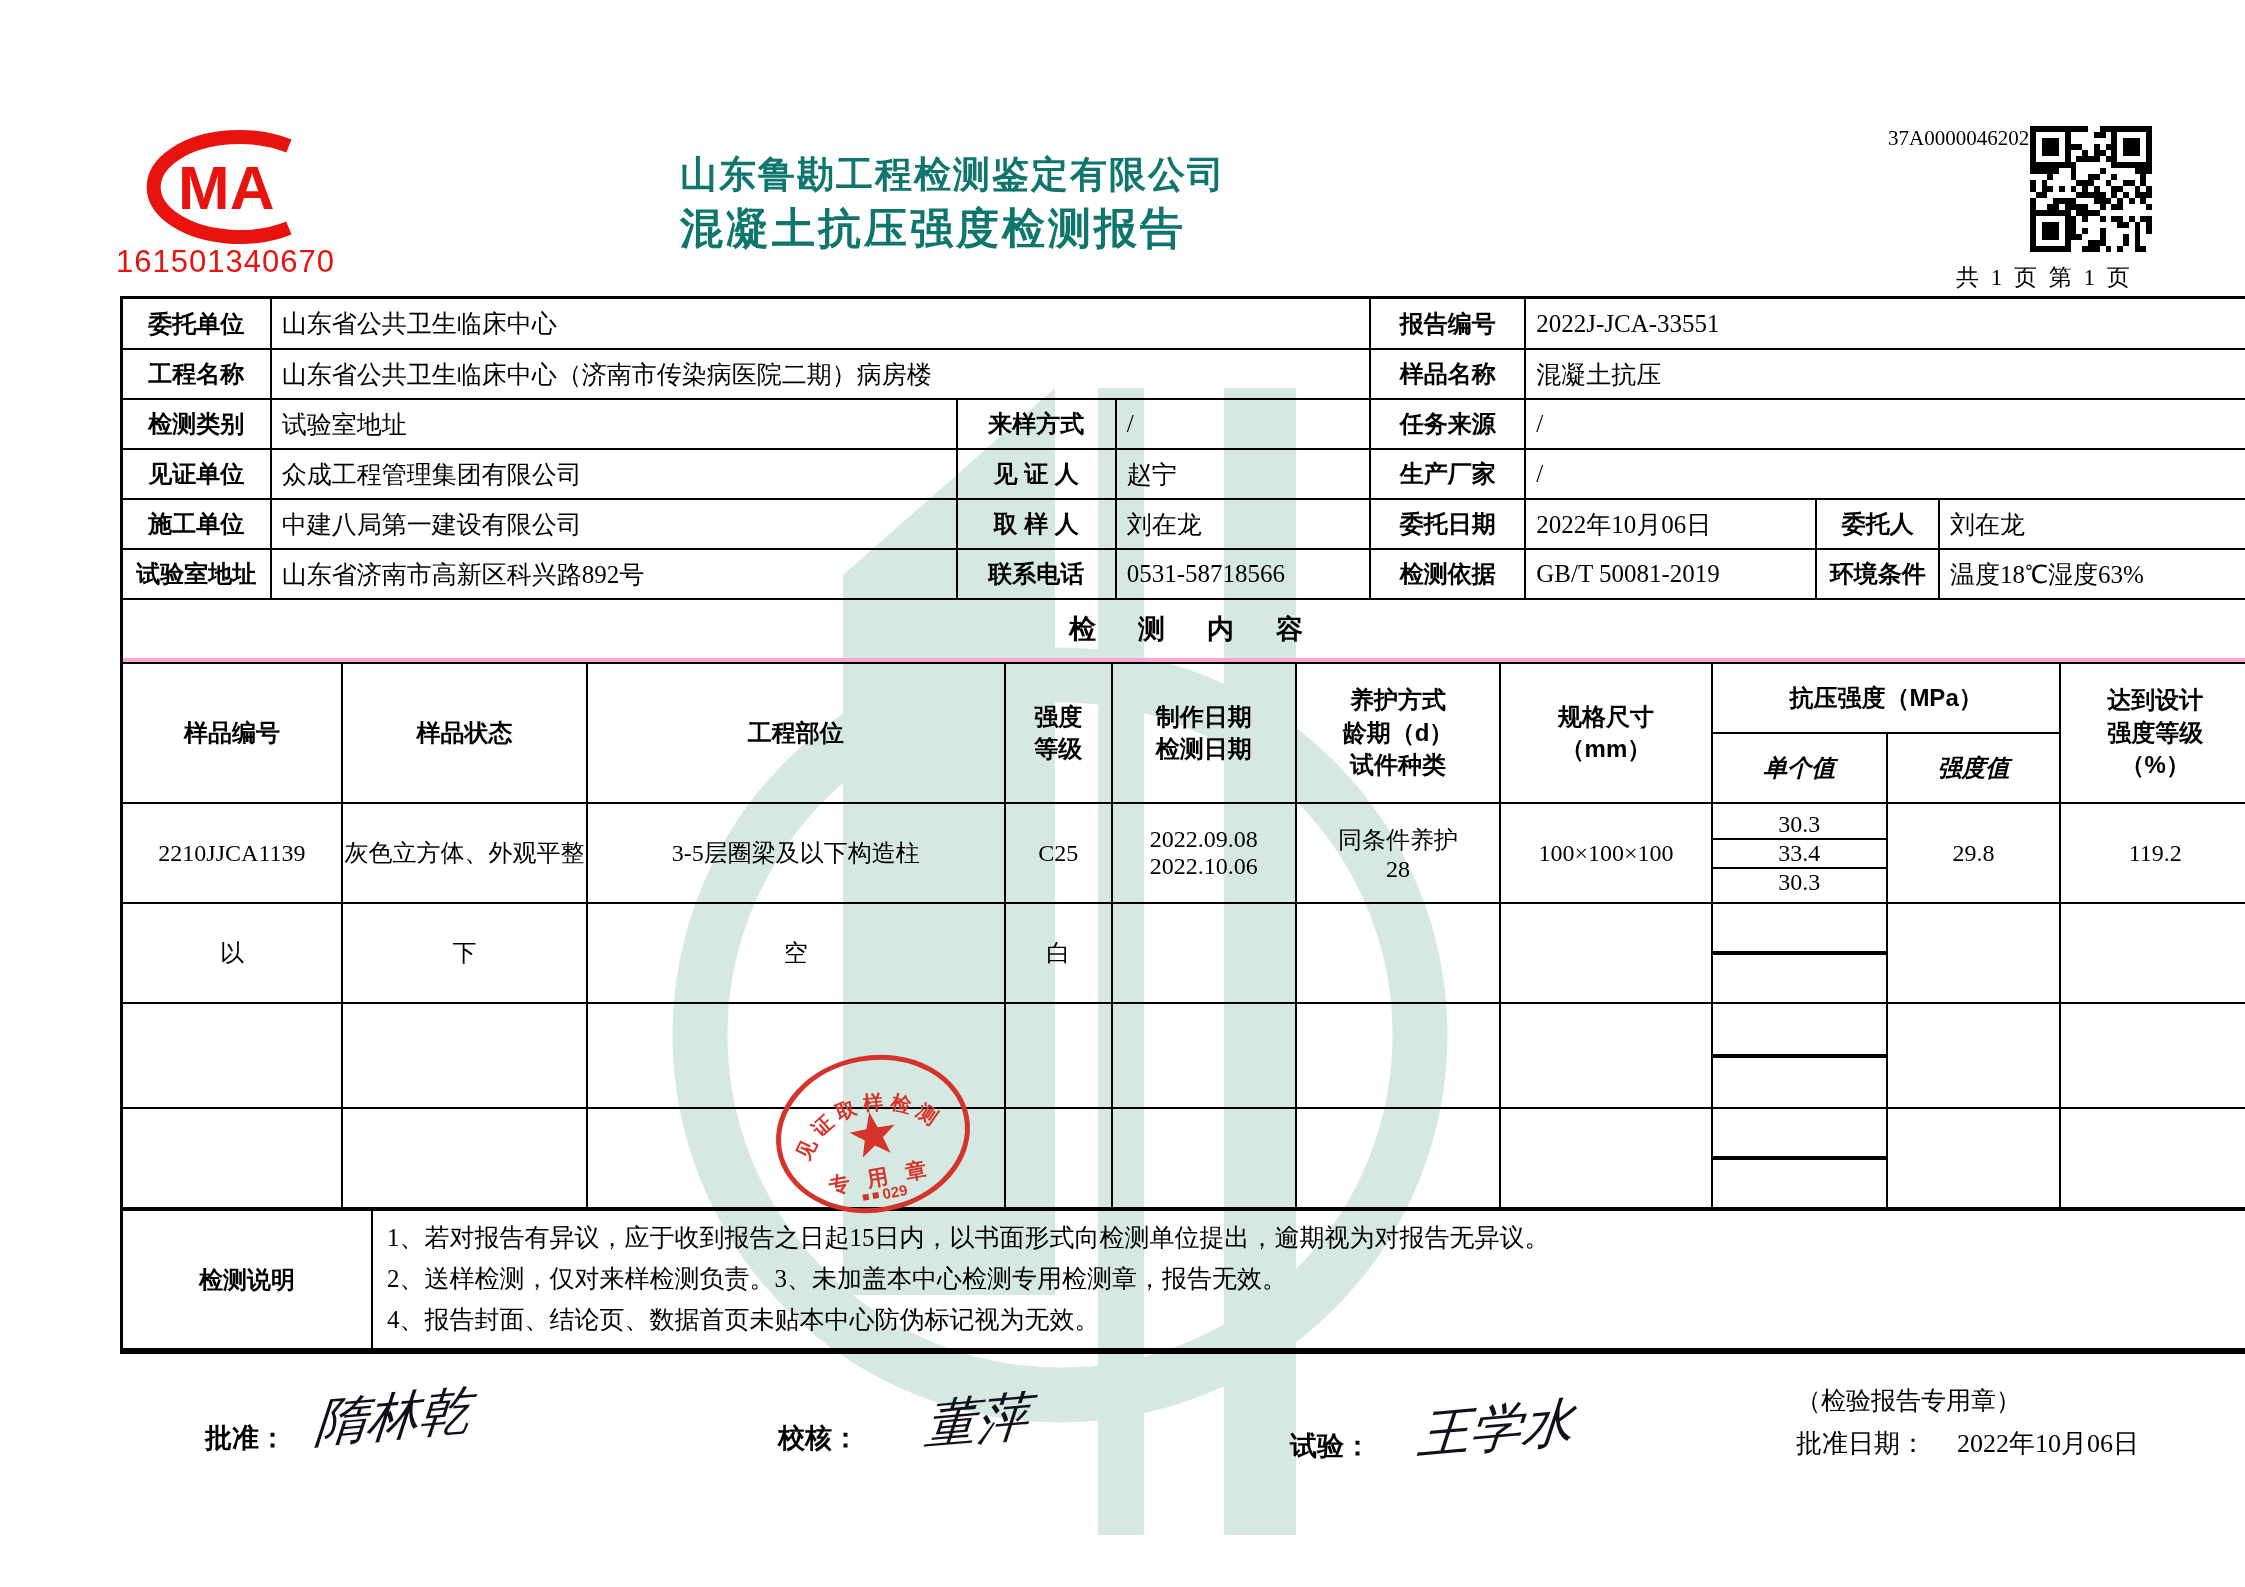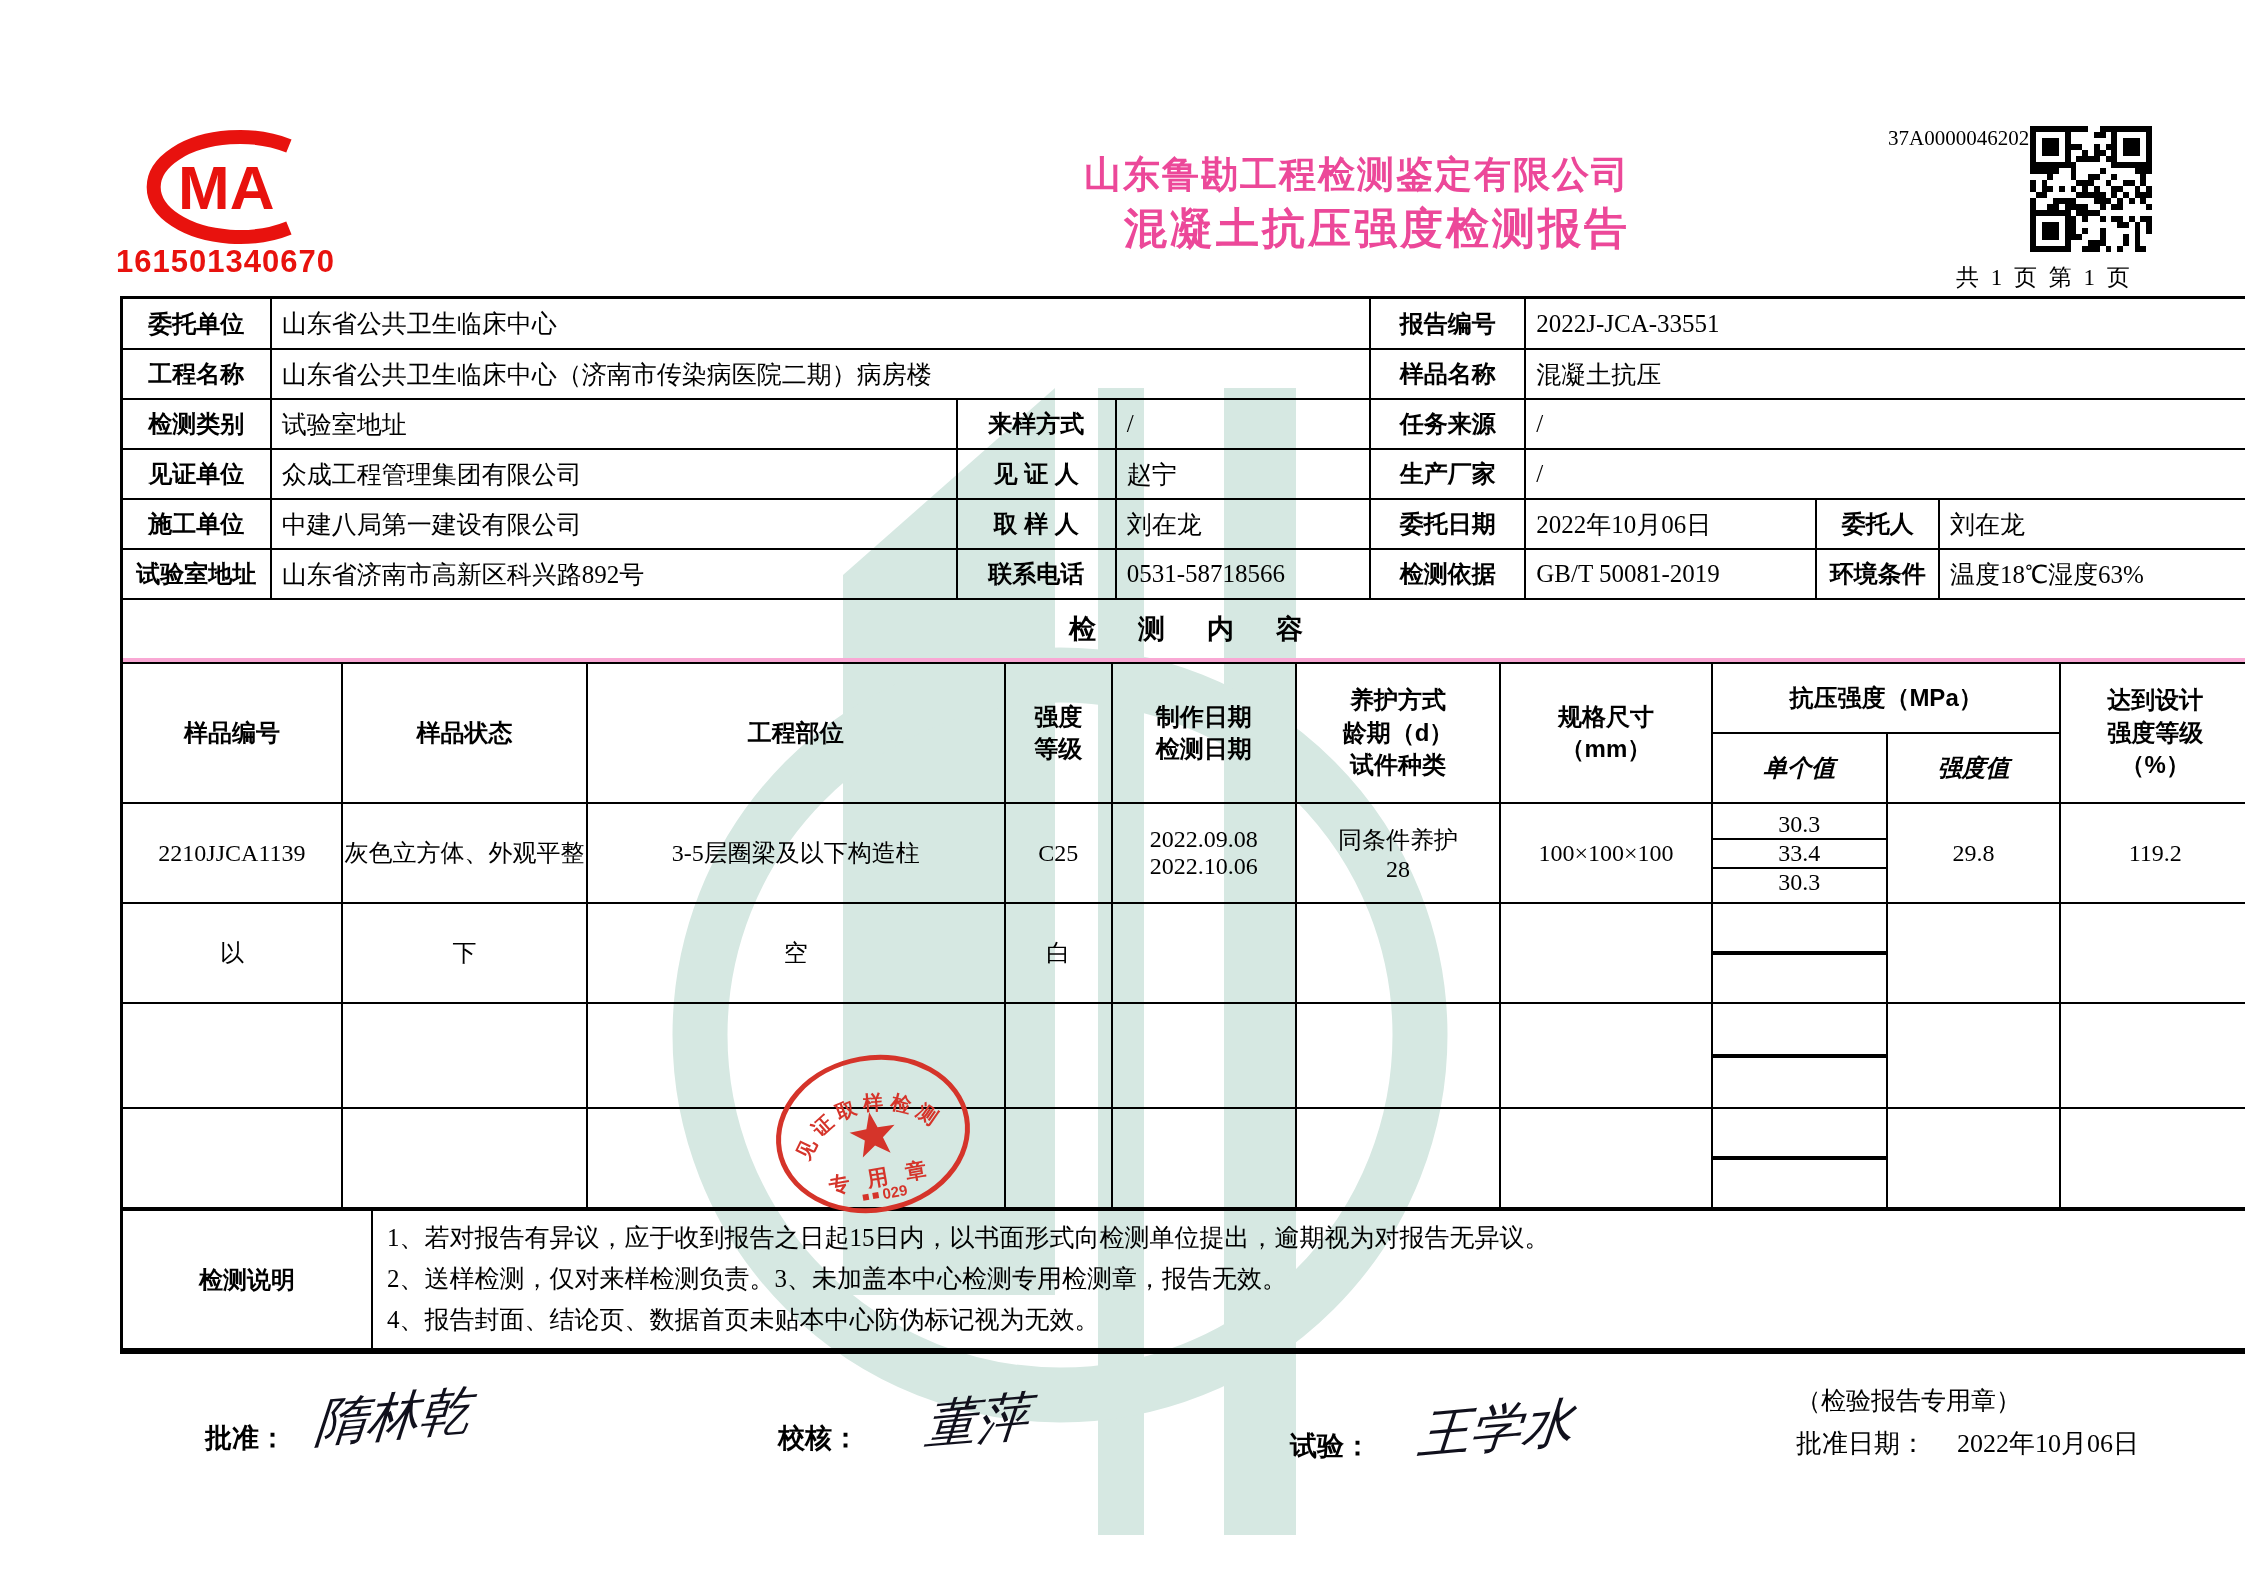--- a/index.html
+++ b/index.html
@@ -6,22 +6,22 @@
   body { background:#fff; font-family:"Liberation Serif", serif; }
   .page { position:relative; width:2245px; height:1587px; background:#fff; overflow:hidden; }
 
   
   .wm { position:absolute; left:540px; top:290px; z-index:0; }
 
   .layer { position:relative; z-index:1; }
 
   
   .cma { position:absolute; left:118px; top:126px; }
-  .cma-no { position:absolute; left:116px; top:244px; color:#e8120e; font-family:"Liberation Sans", sans-serif; font-weight:bold; font-size:31px; letter-spacing:1px; }
-  .titles { position:absolute; left:680px; top:150px; width:950px; text-align:right; font-family:"Liberation Sans", sans-serif; font-weight:bold; color:#ec4899; }
+  .cma-no { position:absolute; left:116px; top:244px; color:#e8120e; font-family:"Liberation Sans", sans-serif; font-weight:normal; font-size:31px; letter-spacing:1px; }
+  .titles { position:absolute; left:680px; top:150px; width:950px; text-align:left; font-family:"Liberation Sans", sans-serif; font-weight:bold; color:#0f766e; }
   .title-company { font-size:37px; letter-spacing:2px; }
   .title-report { font-size:43px; letter-spacing:3px; margin-top:0; }
   .serial { position:absolute; left:1888px; top:126px; font-size:21px; font-family:"Liberation Serif", serif; }
   .qr { position:absolute; left:2030px; top:126px; width:122px; height:126px; display:grid; grid-template-columns:repeat(21,1fr); grid-template-rows:repeat(21,1fr); background:#fff; }
   .qr div.b { background:#000; }
   .pageinfo { position:absolute; left:1956px; top:262px; font-size:23px; letter-spacing:3px; }
 
   
   .block { position:absolute; left:120px; top:296px; width:2132px; border:3px solid #000; border-bottom:6px solid #000; background:transparent; }
   table { border-collapse:collapse; table-layout:fixed; width:100%; }

